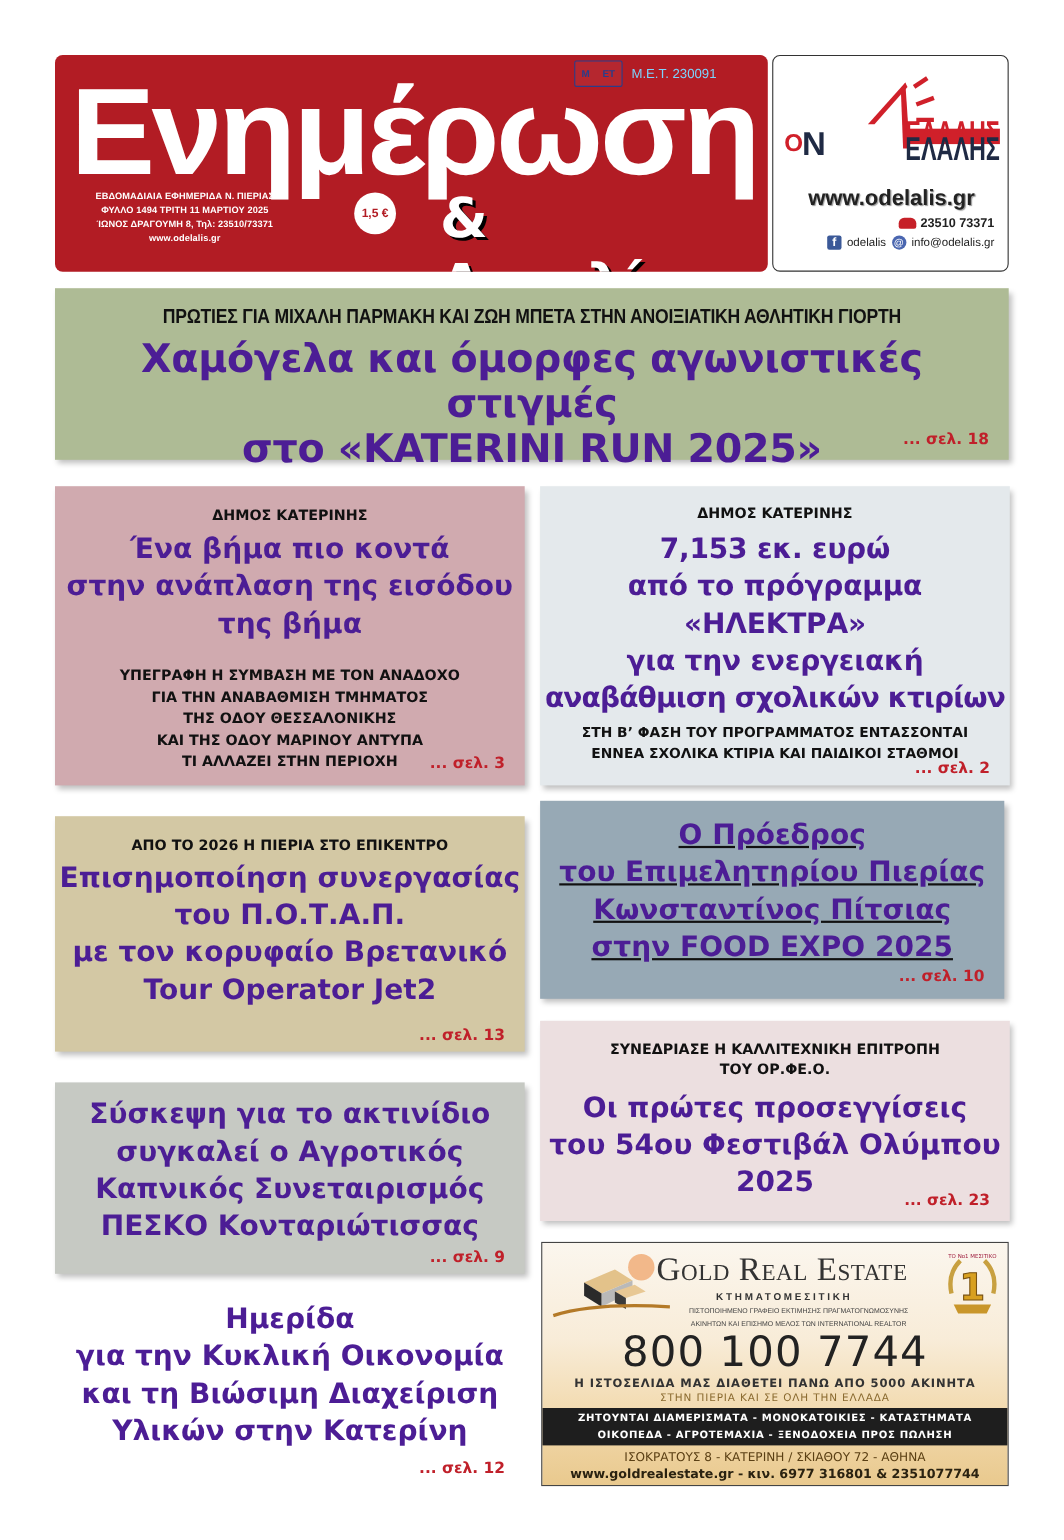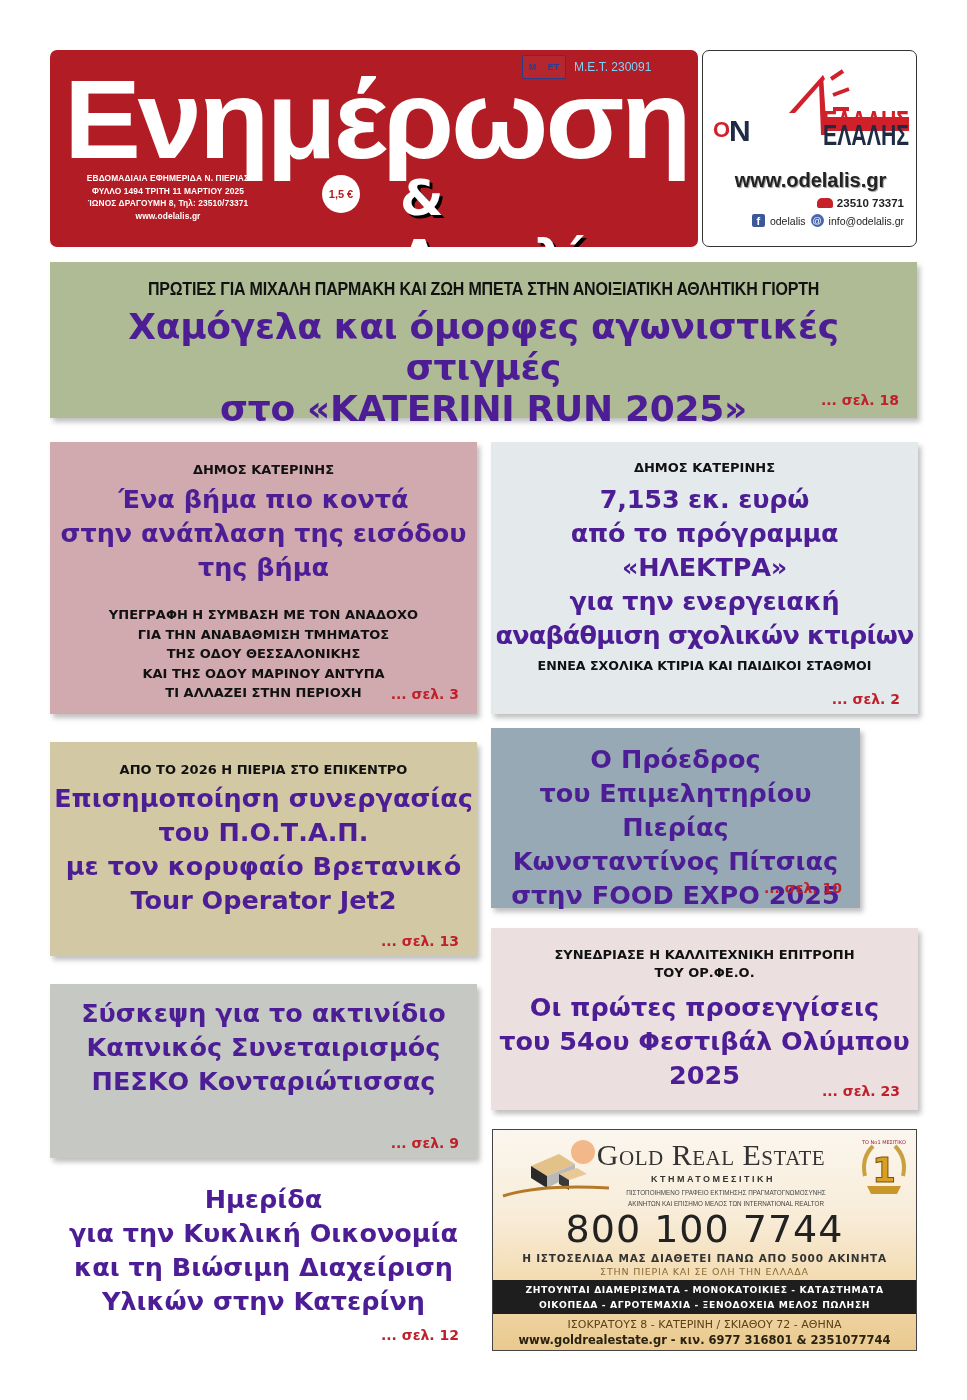--- a/index.html
+++ b/index.html
@@ -107,21 +107,21 @@
   .b-elektra .kicker { padding-top: 18px; font-size: 13px; line-height: 16px; }
   .b-elektra .headline { font-size: 25.5px; line-height: 34px; margin-top: 6px; letter-spacing: -0.2px; }
   .b-elektra .subhead { font-size: 12.6px; line-height: 19px; margin-top: 4px; }
   .b-elektra .pageref { top: 249px; }
 
   .b-jet2 { left: 50px; top: 742px; width: 427px; height: 214px; background: #d3c8a4; }
   .b-jet2 .kicker { padding-top: 18px; font-size: 13px; line-height: 19px; }
   .b-jet2 .headline { font-size: 25.5px; line-height: 34px; margin-top: 2px; }
   .b-jet2 .pageref { top: 191px; }
 
-  .b-expo { left: 491px; top: 728px; width: 369px; height: 180px; background: #97a9b5; }
+  .b-expo { left: 491px; top: 728px; width: 422px; height: 180px; background: #97a9b5; text-decoration: underline; }
   .b-expo .headline { padding-top: 14px; font-size: 25.5px; line-height: 34px; }
   .b-expo .pageref { top: 152px; }
 
   .b-festival { left: 491px; top: 928px; width: 427px; height: 182px; background: #ecdfe0; }
   .b-festival .kicker { padding-top: 18px; font-size: 13px; line-height: 18px; }
   .b-festival .headline { font-size: 25.5px; line-height: 34px; margin-top: 8px; }
   .b-festival .pageref { top: 155px; }
 
   .b-kiwi { left: 50px; top: 984px; width: 427px; height: 174px; background: #c6c9c3; }
   .b-kiwi .headline { padding-top: 12px; font-size: 25.5px; line-height: 34px; }
@@ -259,20 +259,21 @@
 <div class="box b-elektra">
   <div class="kicker">ΔΗΜΟΣ ΚΑΤΕΡΙΝΗΣ</div>
   <div class="headline">
     <div>7,153 εκ. ευρώ</div>
     <div>από το πρόγραμμα</div>
     <div>«ΗΛΕΚΤΡΑ»</div>
     <div>για την ενεργειακή</div>
     <div style="letter-spacing:-0.8px">αναβάθμιση σχολικών κτιρίων</div>
   </div>
   <div class="subhead">
+    <div>ΣΤΗ Β’ ΦΑΣΗ ΤΟΥ ΠΡΟΓΡΑΜΜΑΤΟΣ ΕΝΤΑΣΣΟΝΤΑΙ</div>
     <div>ΕΝΝΕΑ ΣΧΟΛΙΚΑ ΚΤΙΡΙΑ ΚΑΙ ΠΑΙΔΙΚΟΙ ΣΤΑΘΜΟΙ</div>
   </div>
   <div class="pageref">... σελ. 2</div>
 </div>
 
 <div class="box b-jet2">
   <div class="kicker">
     <div>ΑΠΟ ΤΟ 2026 Η ΠΙΕΡΙΑ ΣΤΟ ΕΠΙΚΕΝΤΡΟ</div>
   </div>
   <div class="headline">
@@ -303,20 +304,21 @@
     <div>Οι πρώτες προσεγγίσεις</div>
     <div>του 54ου Φεστιβάλ Ολύμπου</div>
     <div>2025</div>
   </div>
   <div class="pageref">... σελ. 23</div>
 </div>
 
 <div class="box b-kiwi">
   <div class="headline">
     <div>Σύσκεψη για το ακτινίδιο</div>
+    <div>συγκαλεί ο Αγροτικός</div>
     <div>Καπνικός Συνεταιρισμός</div>
     <div>ΠΕΣΚΟ Κονταριώτισσας</div>
   </div>
   <div class="pageref">... σελ. 9</div>
 </div>
 
 <div class="box b-hmerida">
   <div class="headline">
     <div>Ημερίδα</div>
     <div>για την Κυκλική Οικονομία</div>
@@ -347,17 +349,17 @@
     <path d="M48 40 Q52 22 40 10" stroke="#c8a040" stroke-width="4" fill="none"></path>
     <text x="29" y="46" text-anchor="middle" font-family="DejaVu Sans, sans-serif" font-weight="bold" font-size="34" fill="#d8a020" stroke="#7a5210" stroke-width="1">1</text>
     <path d="M12 50 L46 50 L42 58 L16 58 Z" fill="#c9962a"></path>
     <text x="29" y="8" text-anchor="middle" font-family="DejaVu Sans, sans-serif" font-size="5" fill="#a02040">ΤΟ Νο1 ΜΕΣΙΤΙΚΟ</text>
   </svg>
   <div class="ad-phone">800 100 7744</div>
   <div class="ad-line1">Η ΙΣΤΟΣΕΛΙΔΑ ΜΑΣ ΔΙΑΘΕΤΕΙ ΠΑΝΩ ΑΠΟ 5000 ΑΚΙΝΗΤΑ</div>
   <div class="ad-line2">ΣΤΗΝ ΠΙΕΡΙΑ ΚΑΙ ΣΕ ΟΛΗ ΤΗΝ ΕΛΛΑΔΑ</div>
   <div class="ad-band">
     <div>ΖΗΤΟΥΝΤΑΙ ΔΙΑΜΕΡΙΣΜΑΤΑ - ΜΟΝΟΚΑΤΟΙΚΙΕΣ - ΚΑΤΑΣΤΗΜΑΤΑ</div>
-    <div>ΟΙΚΟΠΕΔΑ - ΑΓΡΟΤΕΜΑΧΙΑ - ΞΕΝΟΔΟΧΕΙΑ ΜΕΛΟΣ ΠΩΛΗΣΗ</div>
+    <div>ΟΙΚΟΠΕΔΑ - ΑΓΡΟΤΕΜΑΧΙΑ - ΞΕΝΟΔΟΧΕΙΑ ΠΡΟΣ ΠΩΛΗΣΗ</div>
   </div>
   <div class="ad-address">ΙΣΟΚΡΑΤΟΥΣ 8 - ΚΑΤΕΡΙΝΗ / ΣΚΙΑΘΟΥ 72 - ΑΘΗΝΑ</div>
   <div class="ad-web">www.goldrealestate.gr - κιν. 6977 316801 &amp; 2351077744</div>
 </div>
 
 </body></html>

